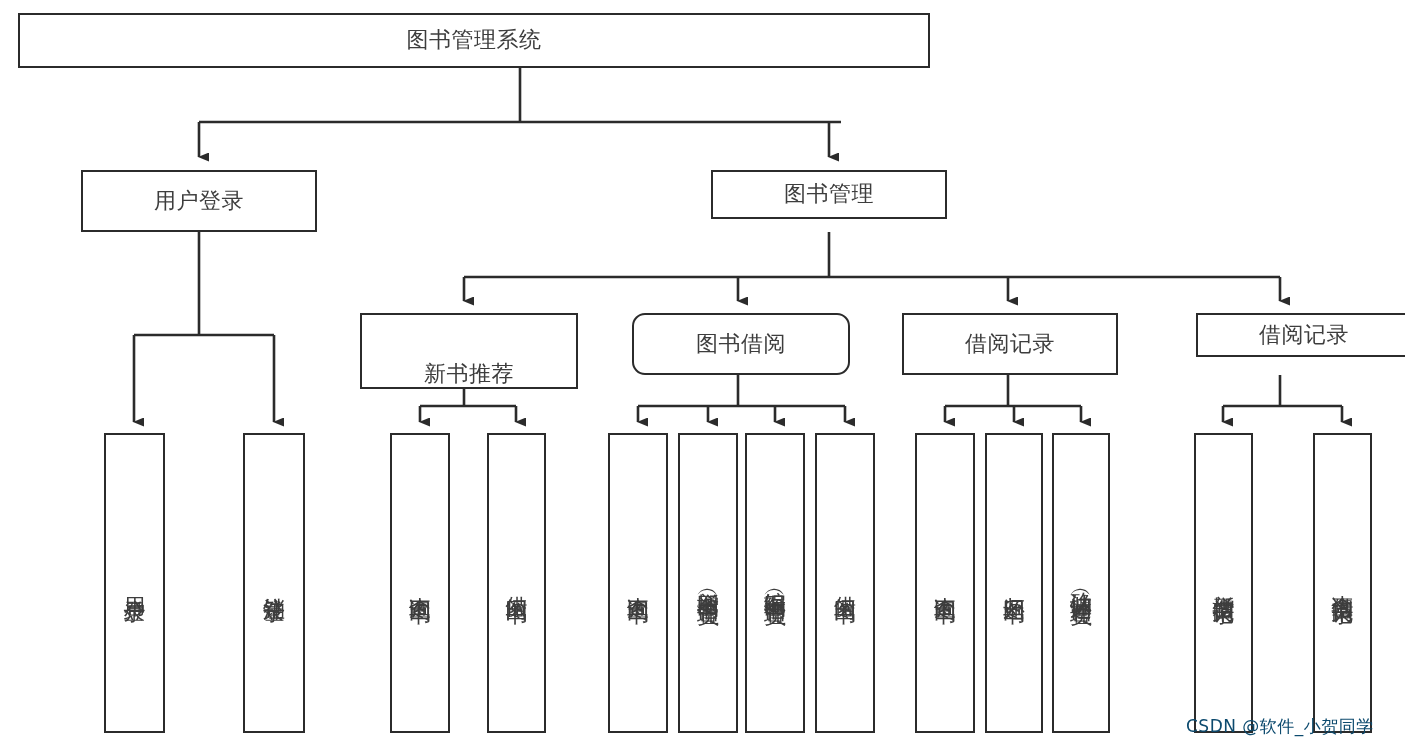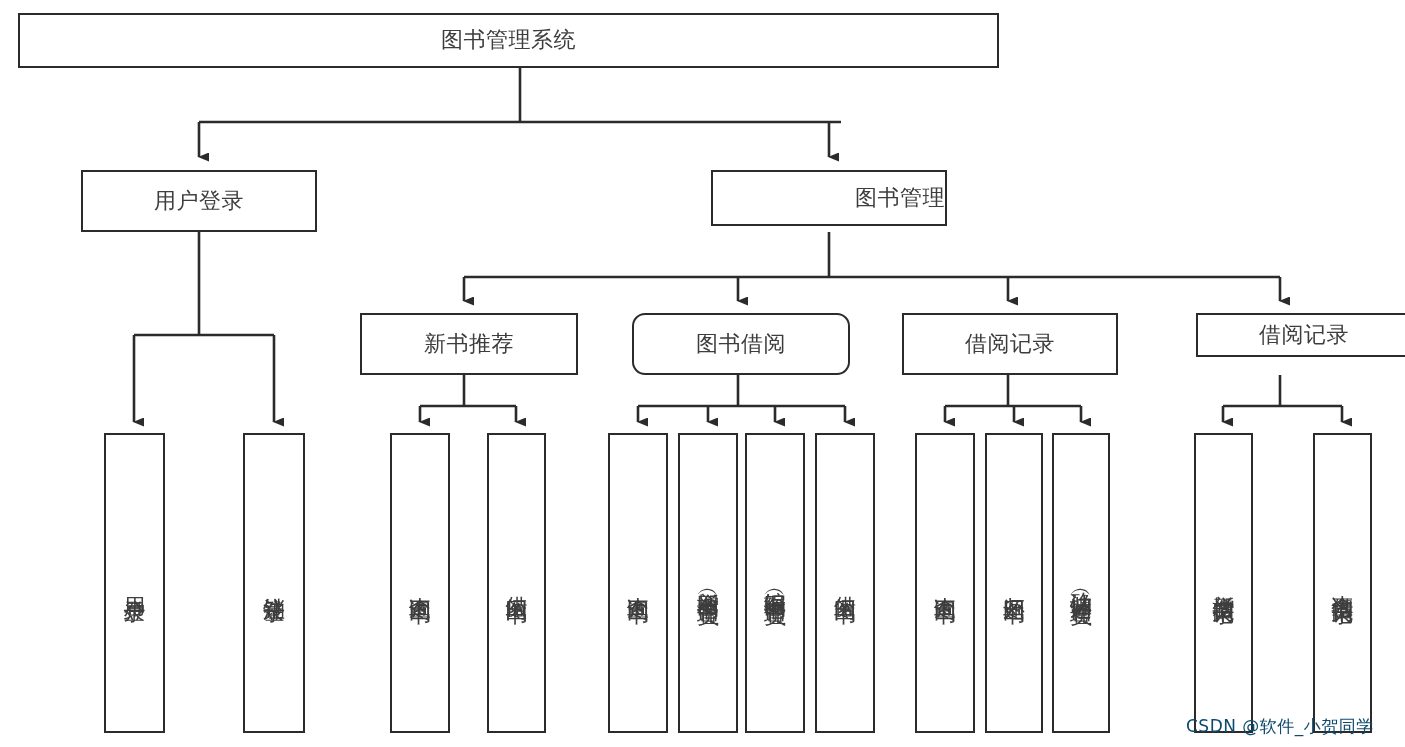--- a/index.html
+++ b/index.html
@@ -124,32 +124,32 @@
     </g>
 
     <g stroke="#2b2b2b" stroke-width="2.6" fill="none">
       <path d="M 1280 375 L 1280 406"></path>
       <path d="M 1223 406 L 1342 406"></path>
       <path d="M 1223 406 L 1223 422" marker-end="url(#arrowhead)"></path>
       <path d="M 1342 406 L 1342 422" marker-end="url(#arrowhead)"></path>
     </g>
   </svg>
 
-  <div class="node-box" style="left:18px; top:13px; width:981px; height:55px;justify-content:center;">
+  <div class="node-box" style="left:18px; top:13px; width:912px; height:55px;justify-content:center;">
     <span class="node-label-h">图书管理系统</span>
   </div>
 
   <div class="node-box" style="left:81px; top:170px; width:236px; height:62px;">
     <span class="node-label-h">用户登录</span>
   </div>
-  <div class="node-box" style="left:711px; top:170px; width:236px; height:56px;justify-content:flex-end;">
+  <div class="node-box" style="left:711px; top:170px; width:236px; height:49px;">
     <span class="node-label-h">图书管理</span>
   </div>
 
-  <div class="node-box" style="left:360px; top:313px; width:218px; height:62px;">
+  <div class="node-box" style="left:360px; top:313px; width:218px; height:76px;align-items:flex-end;">
     <span class="node-label-h">新书推荐</span>
   </div>
   <div class="node-box" style="left:632px; top:313px; width:218px; height:62px;border-radius:13px;">
     <span class="node-label-h">图书借阅</span>
   </div>
   <div class="node-box" style="left:902px; top:313px; width:216px; height:62px;">
     <span class="node-label-h">借阅记录</span>
   </div>
   <div class="node-box" style="left:1196px; top:313px; width:216px; height:44px;">
     <span class="node-label-h">借阅记录</span>

